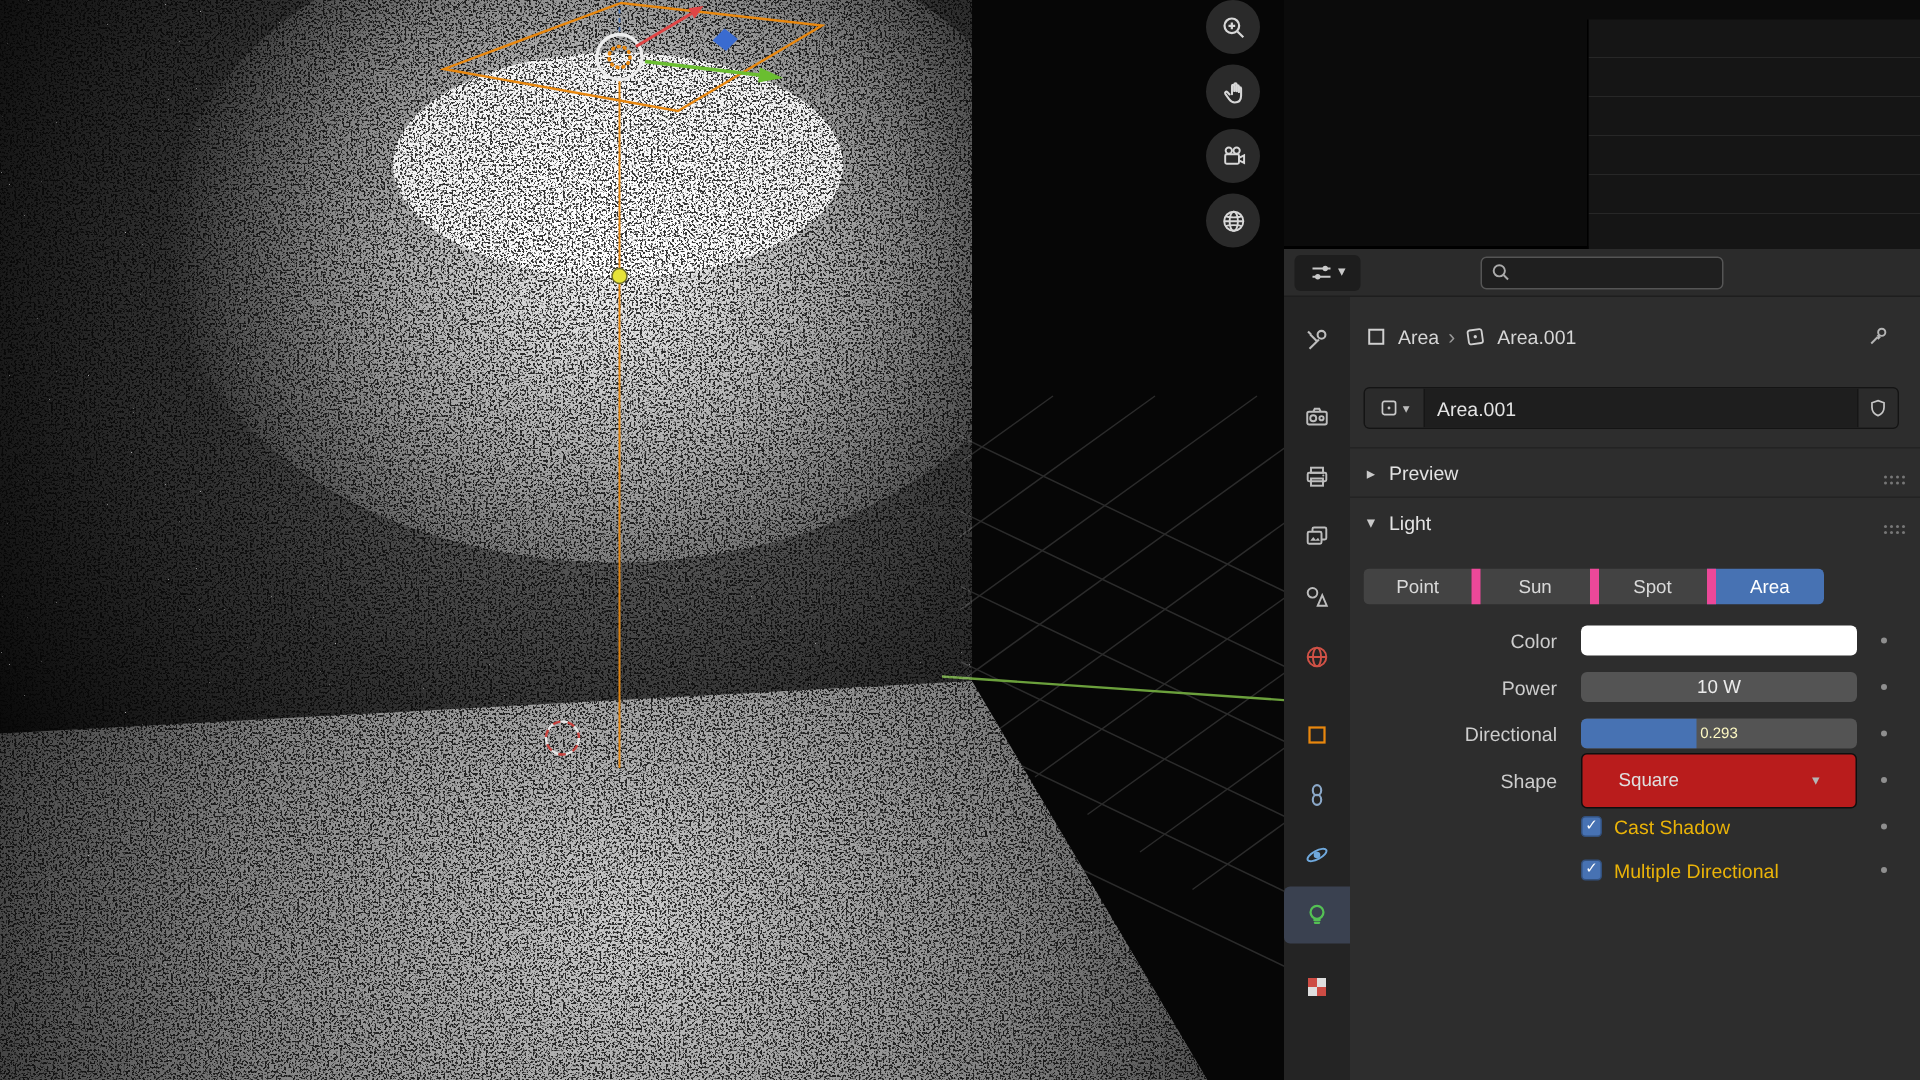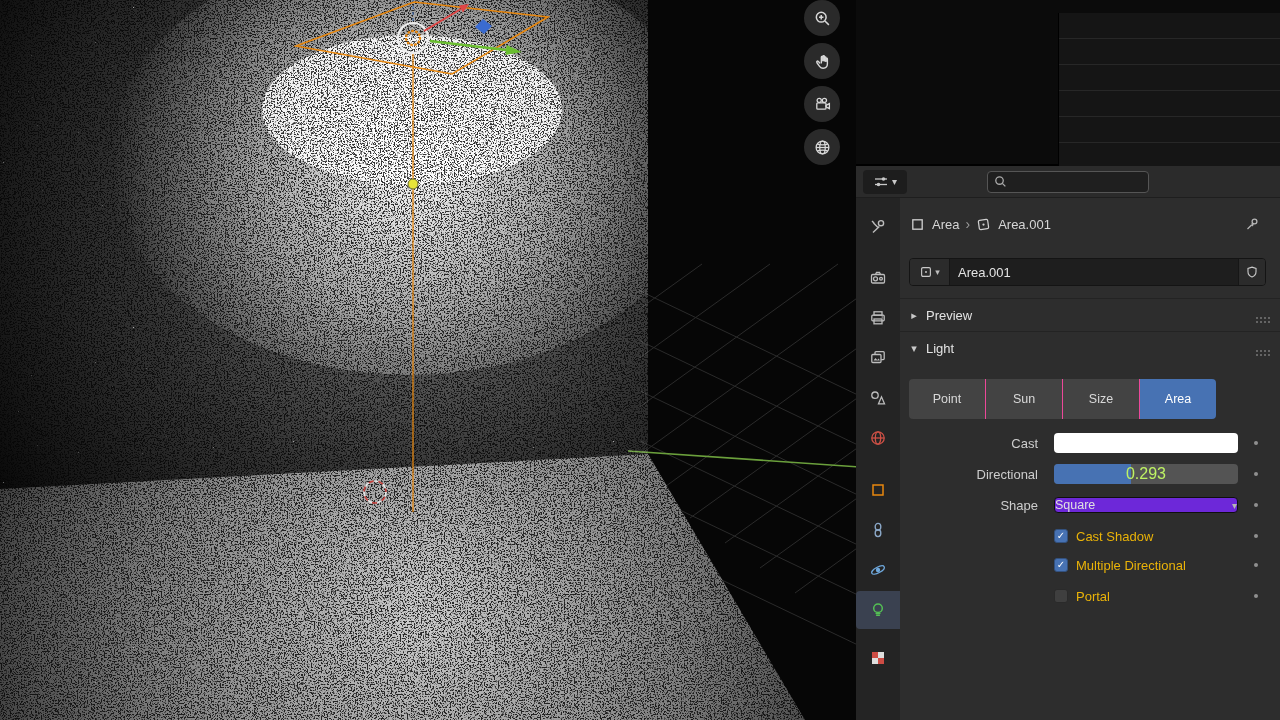--- a/index.html
+++ b/index.html
@@ -40,38 +40,38 @@
   .db-left{width:40px;background:#2b2b2b;display:flex;align-items:center;justify-content:center;gap:2px;border-right:1px solid #161616;color:#bdbdbd;font-size:9px}
   .db-name{flex:1;background:#1e1e1e;display:flex;align-items:center}
   .db-name input{width:100%;background:none;border:0;outline:0;color:#e4e4e4;font-size:13px;padding:0 8px}
   .db-shield{width:27px;background:#2b2b2b;border-left:1px solid #161616;display:flex;align-items:center;justify-content:center}
 
   .sep{height:1px;background:#232323}
   .phead{height:25px;display:flex;align-items:center;padding-left:8px;gap:6px;color:#e3e3e3;position:relative;font-size:13px}
   .phead .arrow{width:12px;text-align:center;color:#c9c9c9;font-size:11px}
   .phead .grip{position:absolute;right:9px;top:9px}
 
-  .segrow{margin:18px 64px 0 9px;height:40px;display:flex;border-radius:4px;overflow:hidden}
+  .segrow{margin:18px 64px 0 9px;height:24px;display:flex;border-radius:4px;overflow:hidden}
   .seg{flex:1;background:#434343;color:#d9d9d9;font-size:12.5px;display:flex;align-items:center;justify-content:center}
-  .seg + .seg{border-left:1px solid #ec4899}
+  .seg + .seg{border-left:6px solid #ec4899}
   .seg.active{background:#4772b3;color:#fff}
 
   .rows{margin-top:13px}
   .row{height:22px;margin:0 42px 9px 8px;display:flex;align-items:center;position:relative}
   .row.gap-top{}
   .lbl{flex:0 0 138px;text-align:right;padding-right:8px;margin-right:8px;color:#cdcdcd;white-space:nowrap}
   .widget{flex:1;position:relative;min-width:0}
   .adot{position:absolute;right:-20px;top:9px;width:4px;height:4px;border-radius:50%;background:#8f8f8f}
 
   .swatch{height:20px;border-radius:4px;background:#fff}
   .field{height:20px;border-radius:4px;background:#545454;display:flex;align-items:center;justify-content:center;color:#ebebeb;font-size:12.5px}
   .slider{height:20px;border-radius:4px;background:#545454;position:relative;overflow:hidden}
   .slider .fill{position:absolute;left:0;top:0;bottom:0;background:#4772b3}
-  .slider .stxt{position:relative;height:100%;display:flex;align-items:center;justify-content:center;color:#bef264;font-size:16px}
-  .dd{height:16px;border-radius:4px;background:#6d28d9;border:1px solid #0f0f0f;display:flex;align-items:center;padding:0 0;color:#e0e0e0;font-size:12.5px}
+  .slider .stxt{position:relative;height:100%;display:flex;align-items:center;justify-content:center;color:#fef9c3;font-size:10px}
+  .dd{height:37px;border-radius:4px;background:#b91c1c;border:1px solid #0f0f0f;display:flex;align-items:center;padding:0 24px;color:#e0e0e0;font-size:12.5px}
   .dd .chev{margin-left:auto;color:#b5b5b5;font-size:10px}
 
   .row.check{padding-left:146px}
   .cb{width:14px;height:14px;border-radius:3px;background:#3f3f3f;border:1px solid #2a2a2a;margin-right:8px;
       display:flex;align-items:center;justify-content:center;color:#fff;font-size:10px}
   .cb .ck{display:none;line-height:1}
   .cb.checked{background:#4772b3;border-color:#33517e}
   .cb.checked .ck{display:block}
   .cklbl{color:#eab308}
 </style>
@@ -396,34 +396,41 @@
                 <circle cx="10" cy="6" r="1"></circle>
                 <circle cx="14" cy="6" r="1"></circle>
               </g>
           </svg>
         </span>
       </div>
 
       <div class="segrow">
         <div class="seg">Point</div>
         <div class="seg">Sun</div>
-        <div class="seg">Size</div>
+        <div class="seg">Spot</div>
         <div class="seg active">Area</div>
       </div>
 
       <div class="rows">
 
         <div class="row">
-          <span class="lbl">Cast</span>
+          <span class="lbl">Color</span>
           <div class="widget">
               <div class="swatch"></div>
             </div>
           <span class="adot"></span>
         </div>
 
+        <div class="row">
+          <span class="lbl">Power</span>
+          <div class="widget">
+              <div class="field">10 W</div>
+            </div>
+          <span class="adot"></span>
+        </div>
 
         <div class="row gap-top">
           <span class="lbl">Directional</span>
           <div class="widget">
             <div class="slider">
               <div class="fill" style="width: 42%;"></div>
               <div class="stxt">0.293</div>
             </div>
           </div>
           <span class="adot"></span>
@@ -451,24 +458,17 @@
         </div>
 
         <div class="row check">
           <span class="cb checked">
             <span class="ck">✓</span>
           </span>
           <span class="cklbl">Multiple Directional</span>
           <span class="adot"></span>
         </div>
 
-        <div class="row check">
-          <span class="cb">
-            
-          </span>
-          <span class="cklbl">Portal</span>
-          <span class="adot"></span>
-        </div>
 
       </div>
     </div>
   </div>
 </div>
 
 </body></html>

